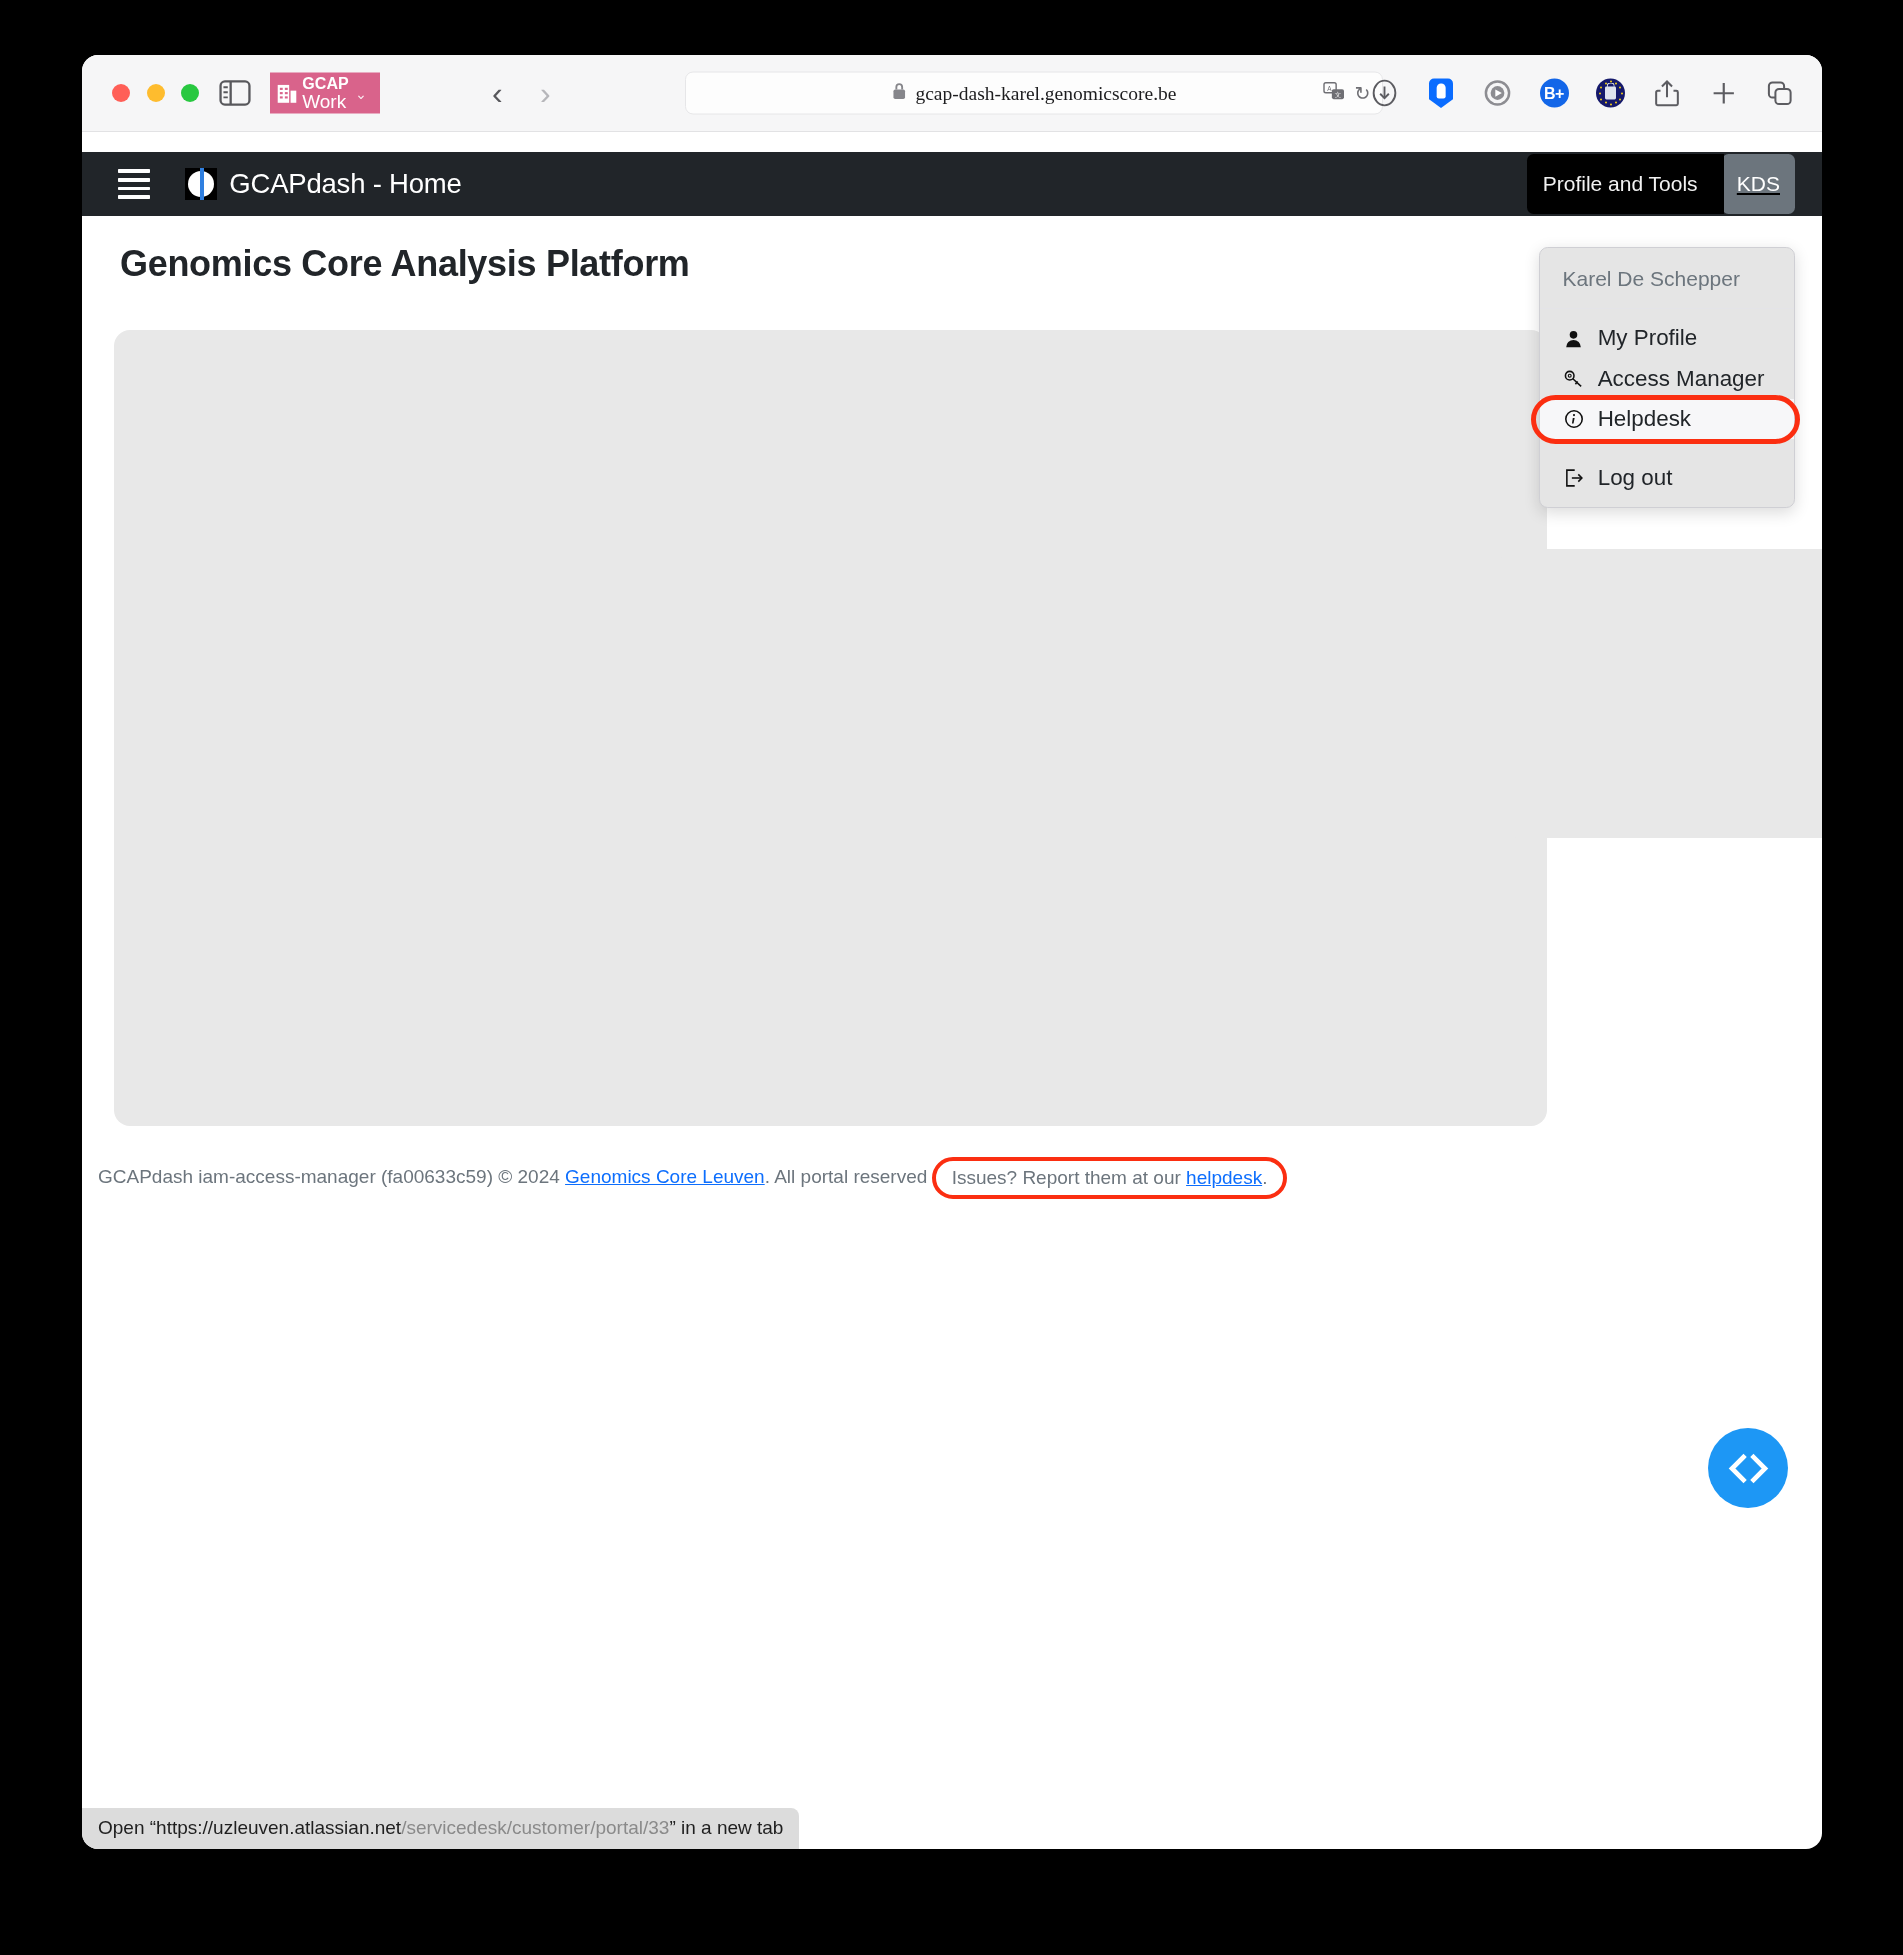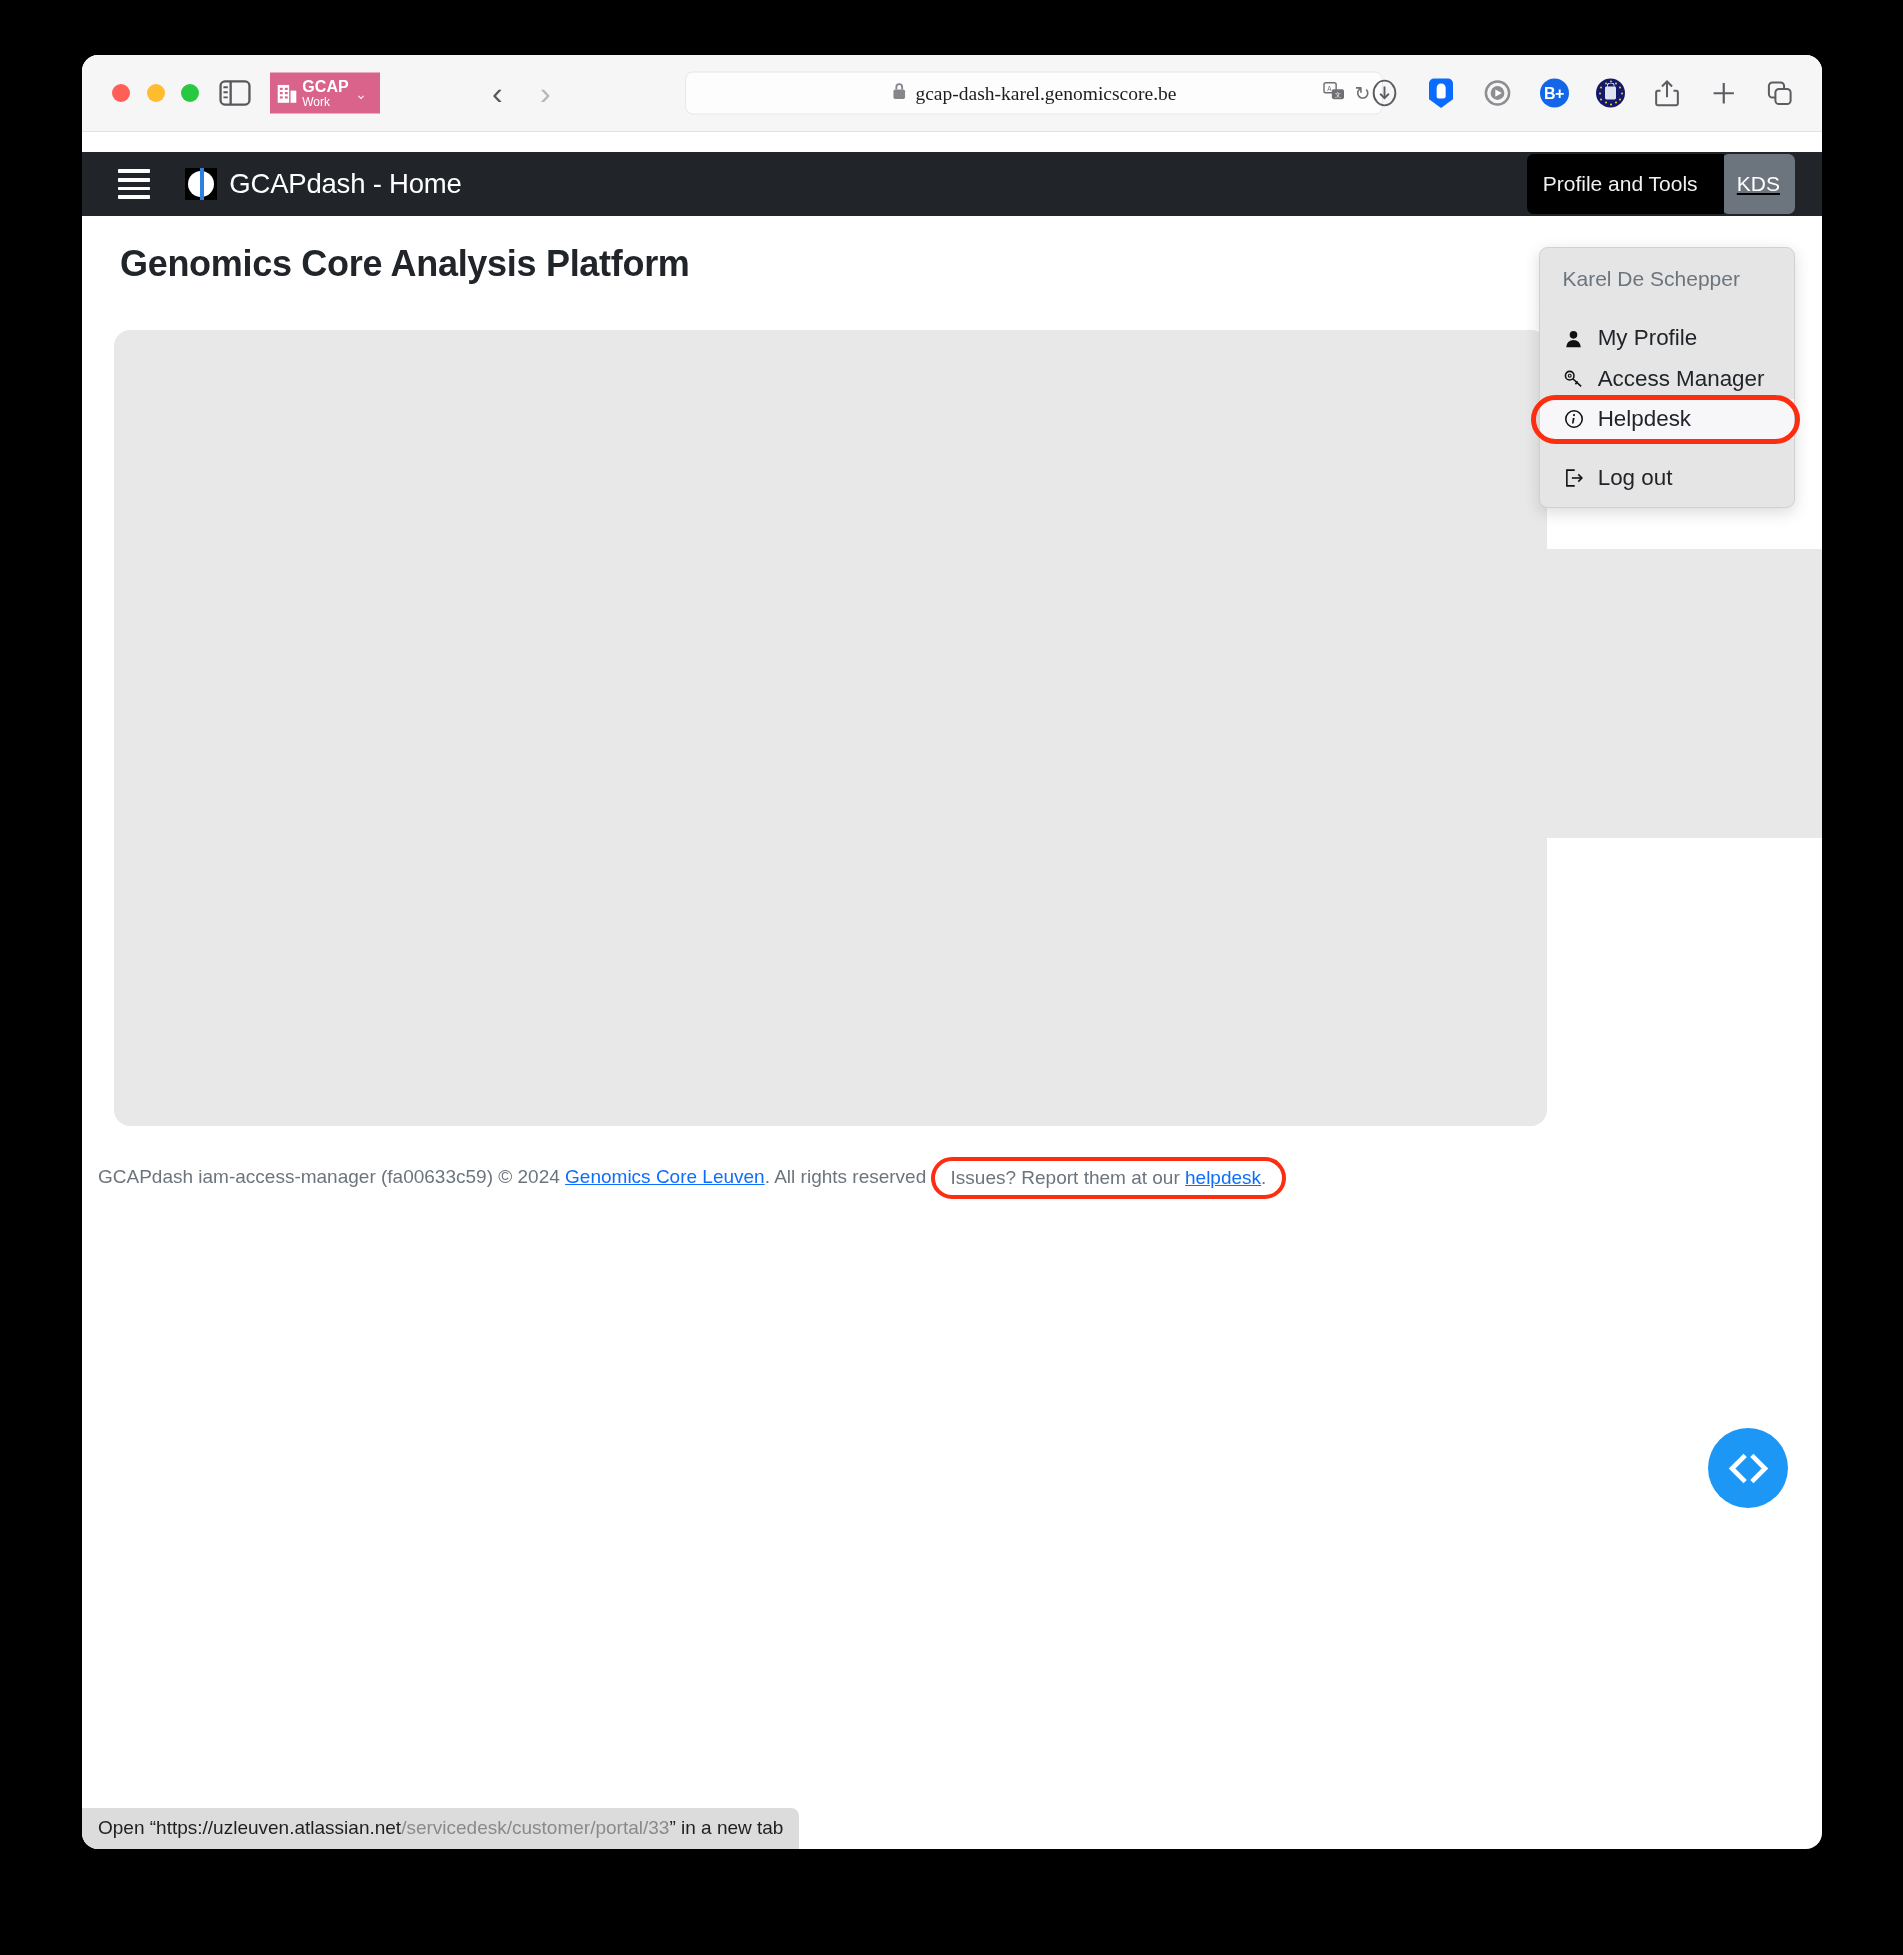--- a/index.html
+++ b/index.html
@@ -39,21 +39,21 @@
     width:32px; height:26px;
   }
   .profile-chip{
     position:absolute; left:188px; top:50%; transform:translateY(-50%);
     height:41px; width:110px;
     background:#d9638b; border-radius:0;
     display:flex; align-items:center; padding:0 5.8px 0 7.2px; gap:5px;
   }
   .profile-chip .pc-text{ display:flex; flex-direction:column; line-height:1.02; }
   .profile-chip .pc-name{ color:#fff; font-size:16px; font-weight:700; letter-spacing:0.1px;}
-  .profile-chip .pc-sub{ color:#fff; font-size:12px; font-weight:400; }
+  .profile-chip .pc-sub{ color:#fff; font-size:19px; font-weight:400; }
   .profile-chip .pc-chev{ color:#fff; font-size:13.7px; opacity:.9; margin-left:1.4px;}
 
   .navbtn{
     position:absolute; top:50%; transform:translateY(-50%);
     font-size:32px; font-weight:300; color:#58585c;
   }
   .navbtn.back{ left:410px; }
   .navbtn.fwd{ left:458px; color:#b6b6ba; }
 
   .urlbar{
@@ -361,21 +361,21 @@
   </div>
 
   <div class="pagebody">
 
     <div class="page-title">Genomics Core Analysis Platform</div>
 
     <div class="card-main"></div>
     <div class="card-side"></div>
 
     <div class="footer">
-      <span>GCAPdash iam-access-manager (fa00633c59) © 2024 </span><a href="#">Genomics Core Leuven</a><span>. All rights reserved</span><span class="hl-footer"><span>Issues? Report them at our </span><a href="#">helpdesk</a><span>.</span></span>
+      <span>GCAPdash iam-access-manager (fa00633c59) © 2024 </span><a href="#">Genomics Core Leuven</a><span>. All portal reserved</span><span class="hl-footer"><span>Issues? Report them at our </span><a href="#">helpdesk</a><span>.</span></span>
     </div>
 
     <div class="fab">
       <svg width="43" height="33" viewBox="0 0 60 46">
         <polyline points="23,7 7,23 23,39" fill="none" stroke="#fff" stroke-width="6.5" stroke-linecap="square" stroke-linejoin="miter"></polyline>
         <polyline points="37,7 53,23 37,39" fill="none" stroke="#fff" stroke-width="6.5" stroke-linecap="square" stroke-linejoin="miter"></polyline>
       </svg>
     </div>
   </div>
 

